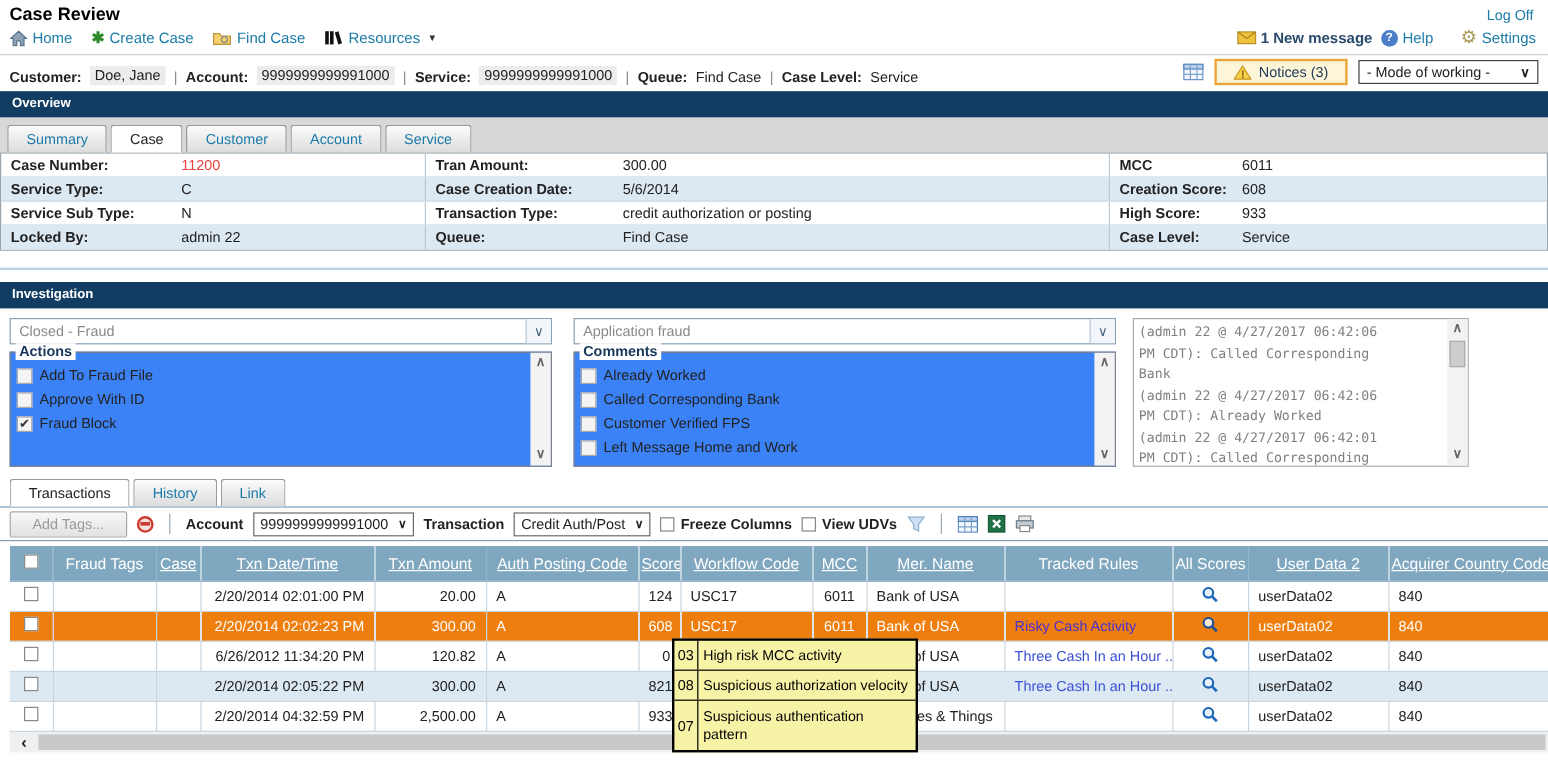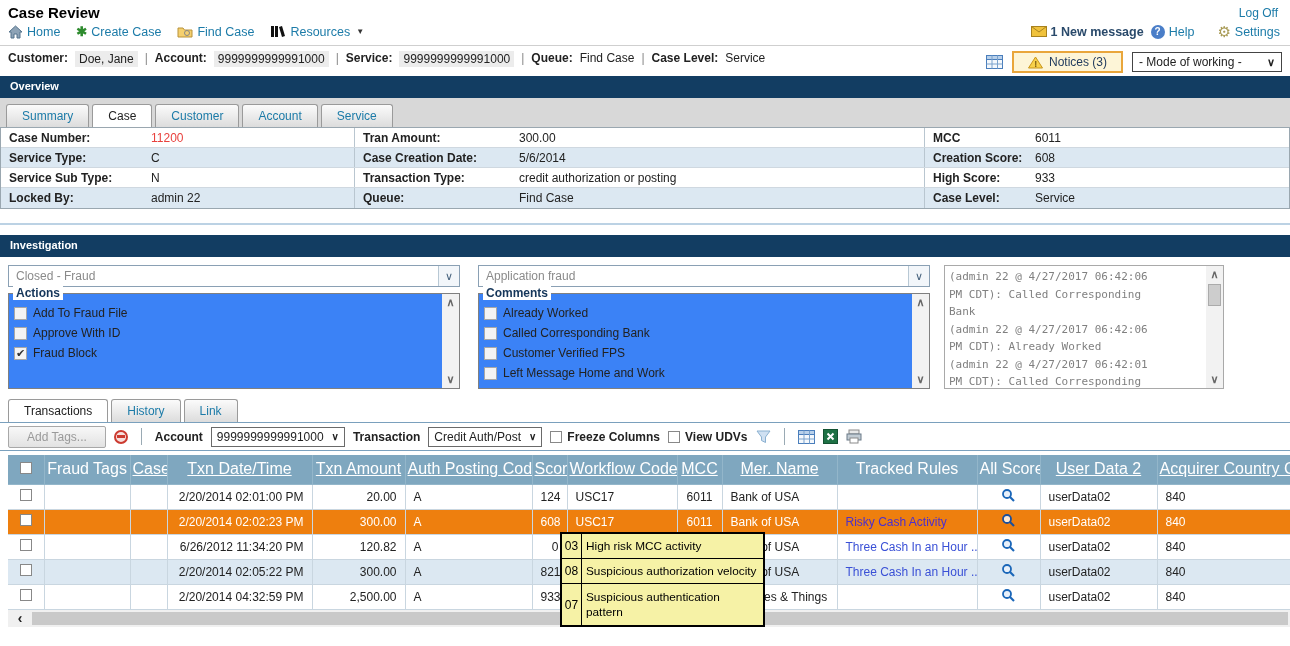--- a/index.html
+++ b/index.html
@@ -15,21 +15,21 @@
   .navbar{display:flex;align-items:center;padding:0 10px 4px 8px;height:24px;border-bottom:1px solid #cfcfcf}
   .navlink{display:inline-flex;align-items:center;gap:4px;margin-right:16px;color:#1c7ba8;font-size:12.5px;cursor:pointer}
   .caret{font-size:8px;color:#333;margin-left:2px}
   .nav-right{margin-left:auto;display:flex;align-items:center;gap:7px}
   .msg{color:#2a4a6b;font-weight:bold}
   .qicon{width:14px;height:14px;border-radius:50%;background:#4a7ec8;color:#fff;font-weight:bold;font-size:10px;display:inline-flex;align-items:center;justify-content:center}
   .gear{font-size:15px;color:#a89a55;line-height:1}
   .ast{color:#2e8b2e;font-weight:bold;font-size:13px}
 
   
-  .ctxbar{display:flex;align-items:flex-start;padding:5px 8px;gap:7px;height:30px}
+  .ctxbar{display:flex;align-items:flex-end;padding:5px 8px;gap:7px;height:30px}
   .ctx-label{font-weight:bold;white-space:nowrap}
   .shaded{background:#ececec;padding:1px 4px}
   .sep{color:#888}
   .ctx-right{margin-left:auto;display:flex;align-items:center;gap:9px}
   .notices{display:flex;align-items:center;gap:6px;border:2px solid #e9a63b;background:#fdf5d7;padding:2px 14px;color:#223c5e;cursor:pointer}
   .mode-select{display:flex;align-items:center;justify-content:space-between;border:1px solid #444;padding:2px 6px;width:150px;background:#fff;cursor:pointer}
   .chev-b{font-weight:bold;font-size:11px}
 
   
   .sec-hdr{background:#123d62;color:#fff;font-weight:bold;padding:4px 10px;font-size:11px;height:22px}
@@ -81,21 +81,21 @@
   .blbl{font-weight:bold}
   .tsel{border:1px solid #6a6a6a;display:inline-flex;align-items:center;gap:8px;padding:2px 5px;background:#fff;cursor:pointer}
   .tsel .chev-b{font-size:10px}
   .tcb{width:12px;height:12px;border:1px solid #888;background:#fff;display:inline-block;cursor:pointer}
   .cklbl{font-weight:bold;margin-left:-3px}
   .icbtn{cursor:pointer;display:inline-flex;align-items:center}
 
   
   .tablewrap{position:relative;margin-top:4px}
   table{border-collapse:collapse;table-layout:fixed;width:1282px;margin-left:8px}
-  th{background:#7fa7bf;color:#fff;font-weight:normal;height:29px;border-right:1px solid #93b6ca;border-bottom:1px solid #93b6ca;text-align:center;font-size:16px;overflow:hidden;white-space:nowrap;padding:0 2px}
+  th{background:#7fa7bf;color:#fff;font-weight:normal;height:29px;border-right:1px solid #93b6ca;border-bottom:1px solid #93b6ca;text-align:center;font-size:13px;overflow:hidden;white-space:nowrap;padding:0 2px}
   th.sort{text-decoration:underline;cursor:pointer}
   td{height:25px;padding:0 8px;border-right:1px solid #c9d6e0;border-bottom:1px solid #c9d6e0;overflow:hidden;white-space:nowrap}
   tr.alt{background:#dce8f2}
   tr.hl{background:#ee7f0e;color:#fff}
   td.r{text-align:right} td.c{text-align:center;padding:0 2px}
   .rule-link{color:#3a50d6;cursor:pointer} tr.hl .rule-link{color:#4b2fd0}
 
   
   .tooltip{position:absolute;left:560px;top:77px;width:205px;border:2px solid #000;background:#f6f2a6;z-index:5;color:#000}
   .tip-row{display:flex;border-bottom:1px solid #000;min-height:25px}

